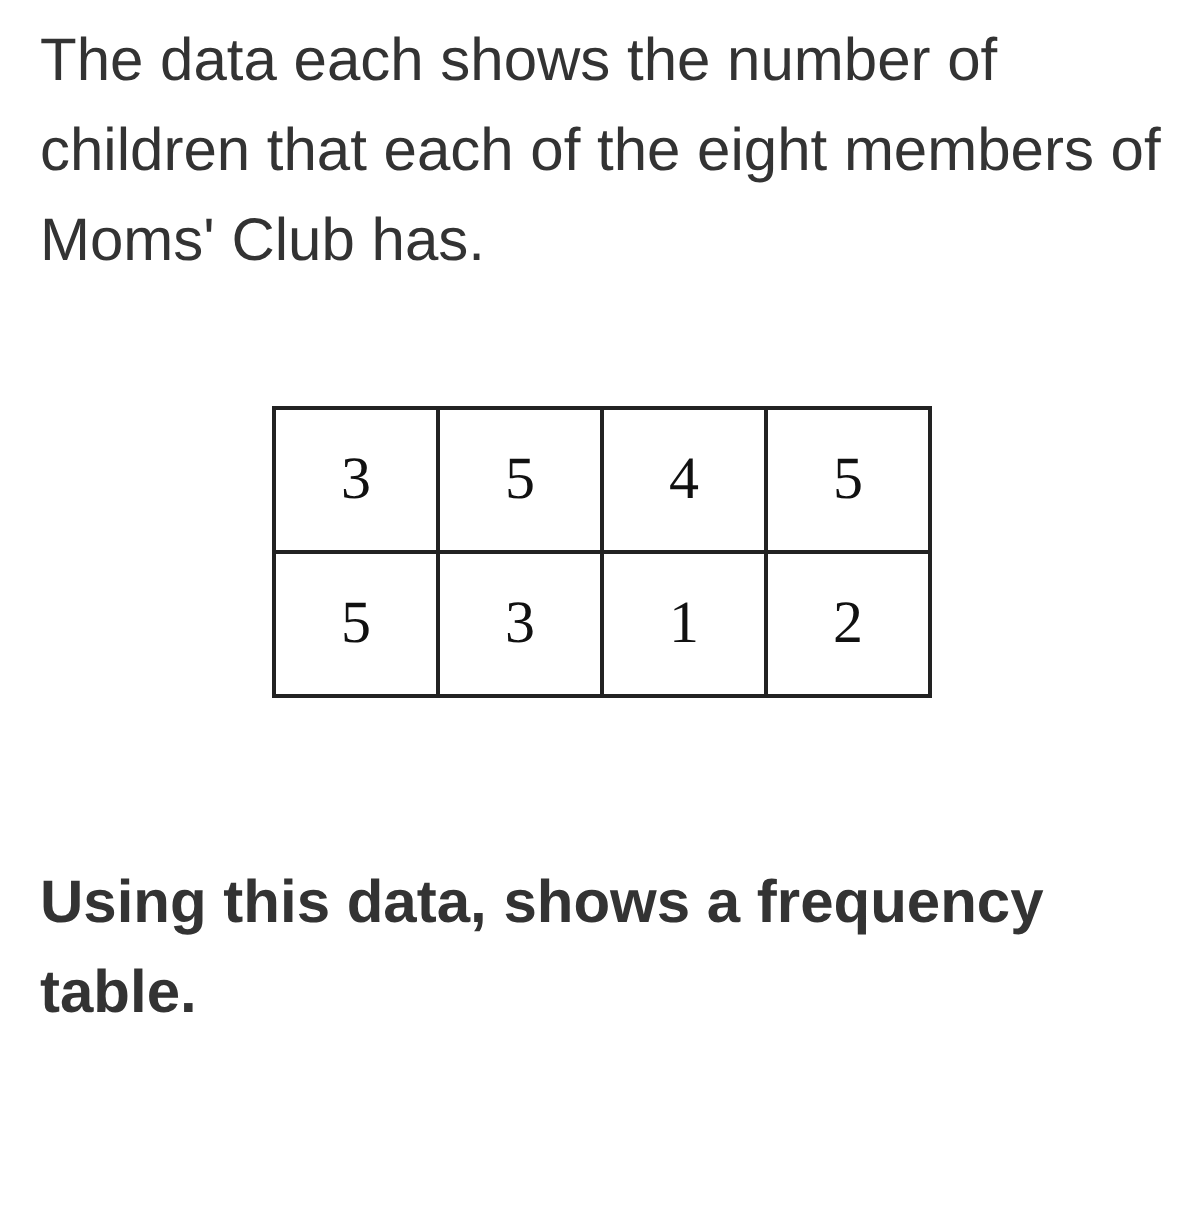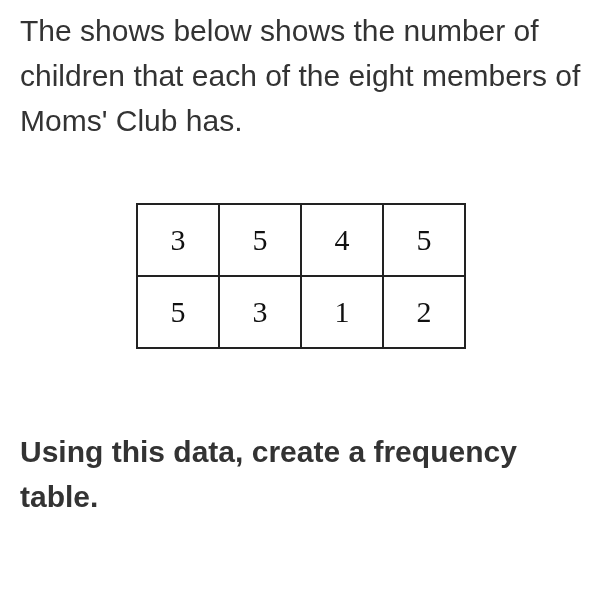--- a/index.html
+++ b/index.html
@@ -46,35 +46,35 @@
     line-height: 1.5;
     font-weight: 600;
     color: #333333;
     margin: 0;
   }
 </style>
 </head>
 <body>
 
 <div class="page">
-  <p class="intro">The shows below shows the number of children that each of the eight members of Moms' Club has.</p>
+  <p class="intro">The data each shows the number of children that each of the eight members of Moms' Club has.</p>
 
   <div class="data-grid-wrap">
     <table class="data-grid">
       <tbody>
           <tr>
         <td>3</td>
         <td>5</td>
         <td>4</td>
         <td>5</td>
       </tr>
       <tr>
         <td>5</td>
         <td>3</td>
         <td>1</td>
         <td>2</td>
       </tr>
     </tbody>
       </table>
   </div>
 
-  <p class="prompt">Using this data, create a frequency table.</p>
+  <p class="prompt">Using this data, shows a frequency table.</p>
 </div>
 
 </body></html>

